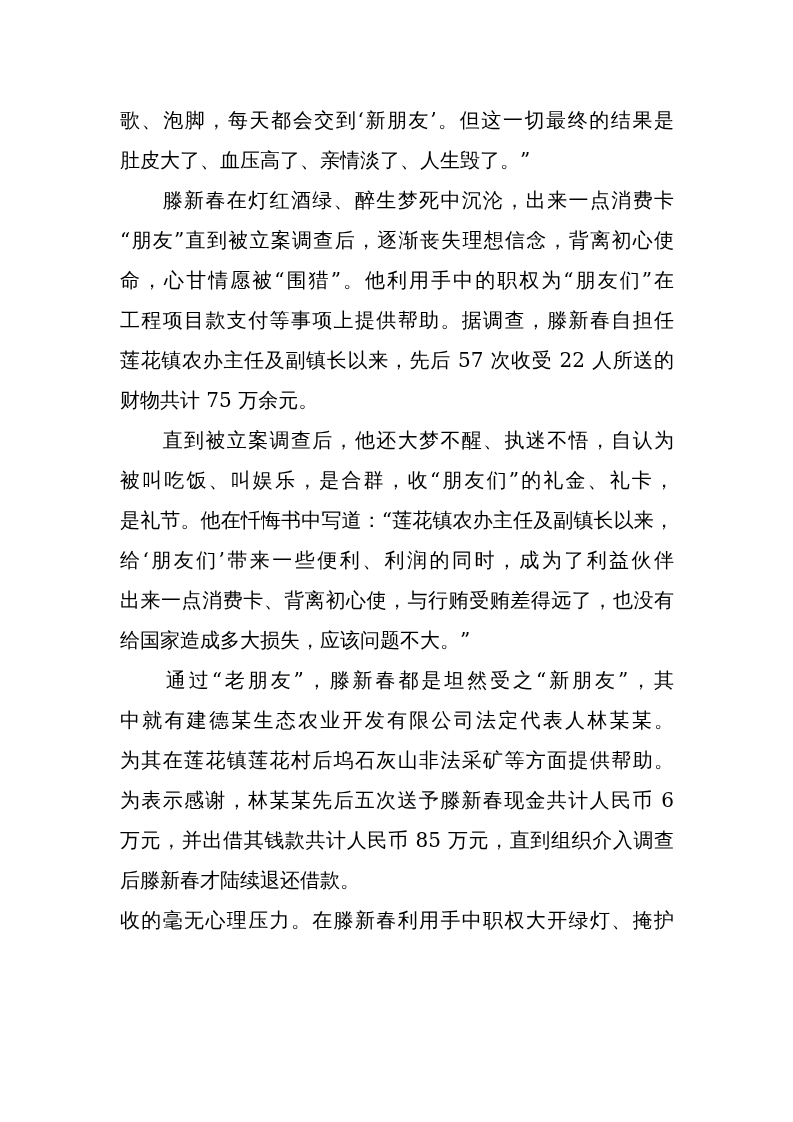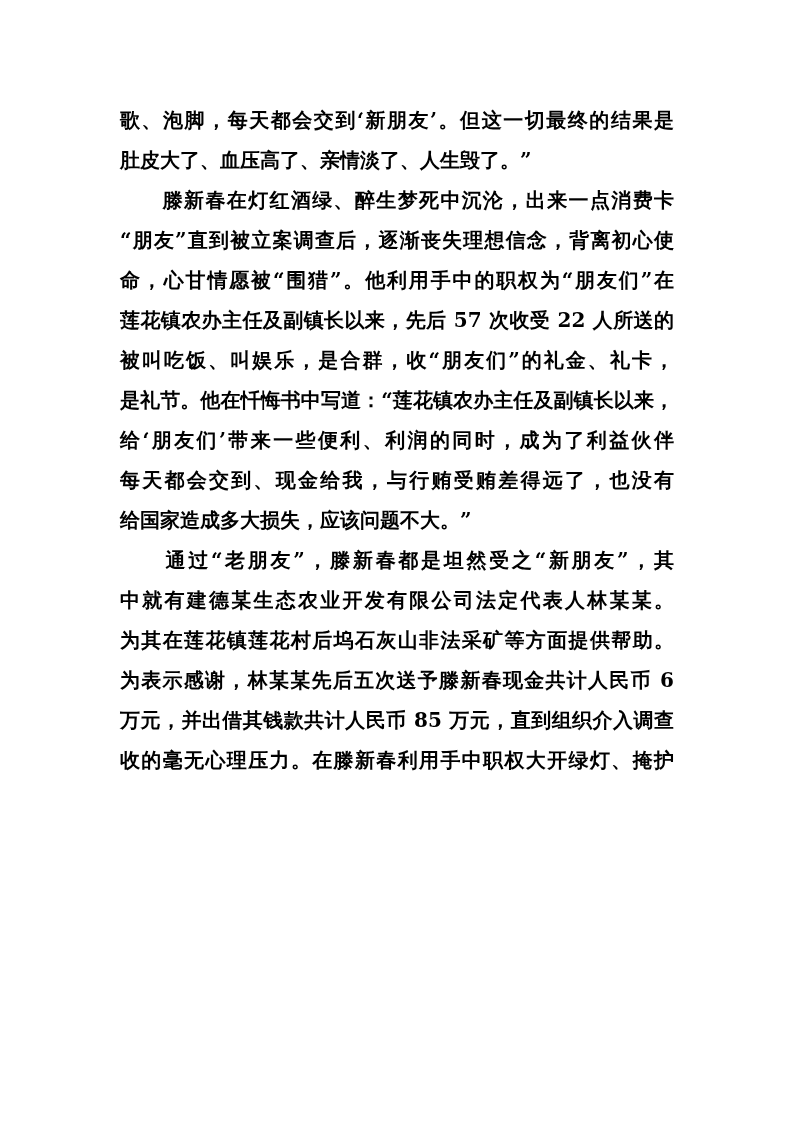--- a/index.html
+++ b/index.html
@@ -24,42 +24,45 @@
   }
   .line {
     height: 40px;
     line-height: 40px;
     font-size: 20px;
     color: #000000;
     text-align: justify;
     text-align-last: justify;
     white-space: nowrap;
     overflow: visible;
-    font-weight: bold;
   }
   .line.para-end {
     text-align-last: left;
   }
 </style>
 </head>
 <body>
 
 <div class="page">
   <div class="text-block">
     <div class="line">歌、泡脚，每天都会交到‘新朋友’。但这一切最终的结果是</div>
     <div class="line para-end">肚皮大了、血压高了、亲情淡了、人生毁了。”</div>
     <div class="line">　　滕新春在灯红酒绿、醉生梦死中沉沦，出来一点消费卡</div>
     <div class="line">“朋友”直到被立案调查后，逐渐丧失理想信念，背离初心使</div>
     <div class="line">命，心甘情愿被“围猎”。他利用手中的职权为“朋友们”在</div>
+    <div class="line">工程项目款支付等事项上提供帮助。据调查，滕新春自担任</div>
     <div class="line">莲花镇农办主任及副镇长以来，先后 57 次收受 22 人所送的</div>
+    <div class="line para-end">财物共计 75 万余元。</div>
+    <div class="line">　　直到被立案调查后，他还大梦不醒、执迷不悟，自认为</div>
     <div class="line">被叫吃饭、叫娱乐，是合群，收“朋友们”的礼金、礼卡，</div>
     <div class="line">是礼节。他在忏悔书中写道：“莲花镇农办主任及副镇长以来，</div>
     <div class="line">给‘朋友们’带来一些便利、利润的同时，成为了利益伙伴</div>
-    <div class="line">每天都会交到、现金给我，与行贿受贿差得远了，也没有</div>
+    <div class="line">出来一点消费卡、背离初心使，与行贿受贿差得远了，也没有</div>
     <div class="line para-end">给国家造成多大损失，应该问题不大。”</div>
     <div class="line">　　通过“老朋友”，滕新春都是坦然受之“新朋友”，其</div>
     <div class="line">中就有建德某生态农业开发有限公司法定代表人林某某。</div>
     <div class="line">为其在莲花镇莲花村后坞石灰山非法采矿等方面提供帮助。</div>
     <div class="line">为表示感谢，林某某先后五次送予滕新春现金共计人民币 6</div>
     <div class="line">万元，并出借其钱款共计人民币 85 万元，直到组织介入调查</div>
+    <div class="line para-end">后滕新春才陆续退还借款。</div>
     <div class="line">收的毫无心理压力。在滕新春利用手中职权大开绿灯、掩护</div>
   </div>
 </div>
 
 </body></html>

